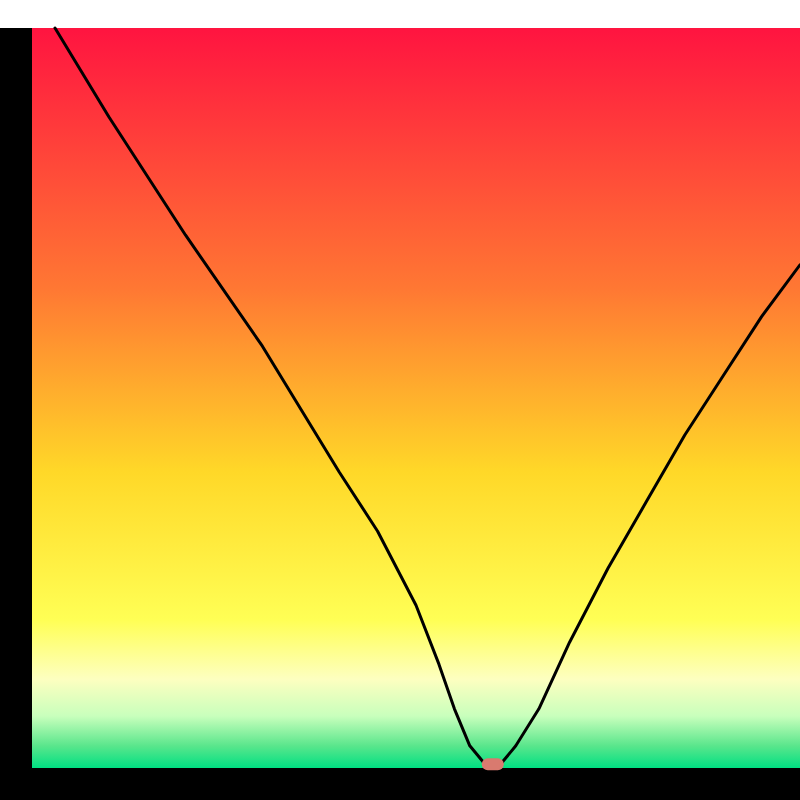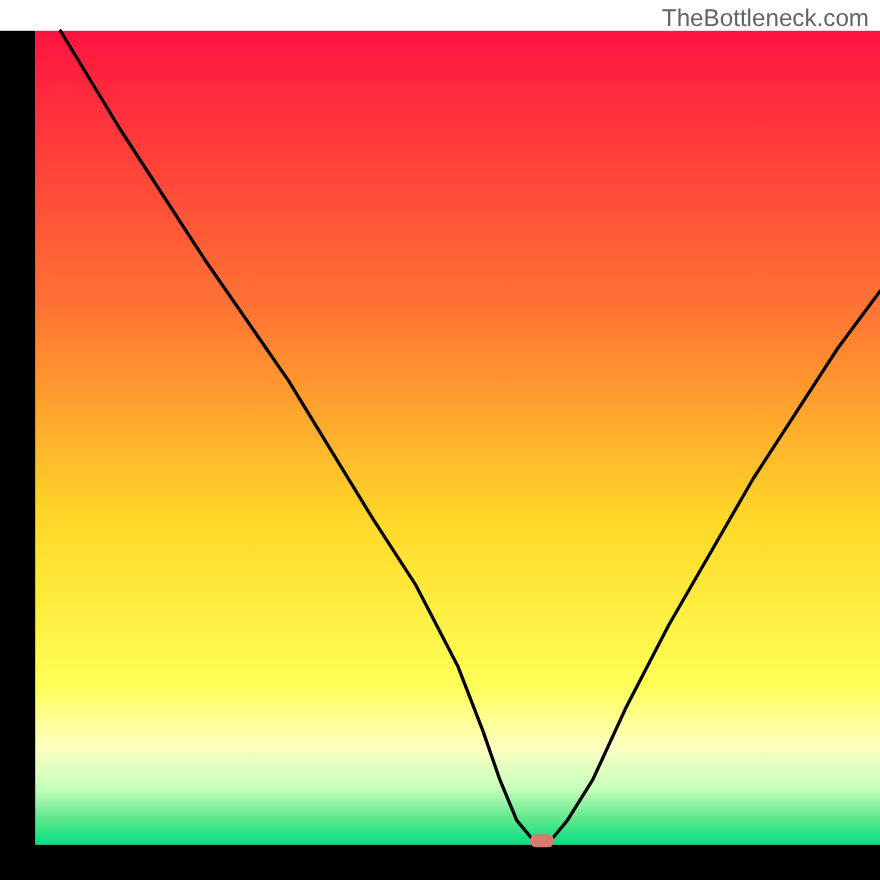--- a/index.html
+++ b/index.html
@@ -26,21 +26,20 @@
     z-index: 10;
   }
   svg {
     display: block;
   }
 </style>
 </head>
 <body>
 
 <div class="container">
-  <div class="watermark">TheBottleneck.com</div>
   <svg id="chart-svg" width="800" height="800" viewBox="0 0 800 800">
       <defs>
         <linearGradient id="bg-grad" x1="0" y1="0" x2="0" y2="1">
           <stop offset="0%" stop-color="#ff1440"></stop>
           <stop offset="35%" stop-color="#ff7733"></stop>
           <stop offset="60%" stop-color="#ffd828"></stop>
           <stop offset="80%" stop-color="#ffff55"></stop>
           <stop offset="88%" stop-color="#fdffc0"></stop>
           <stop offset="93%" stop-color="#c8ffbc"></stop>
           <stop offset="97%" stop-color="#5ae68c"></stop>

